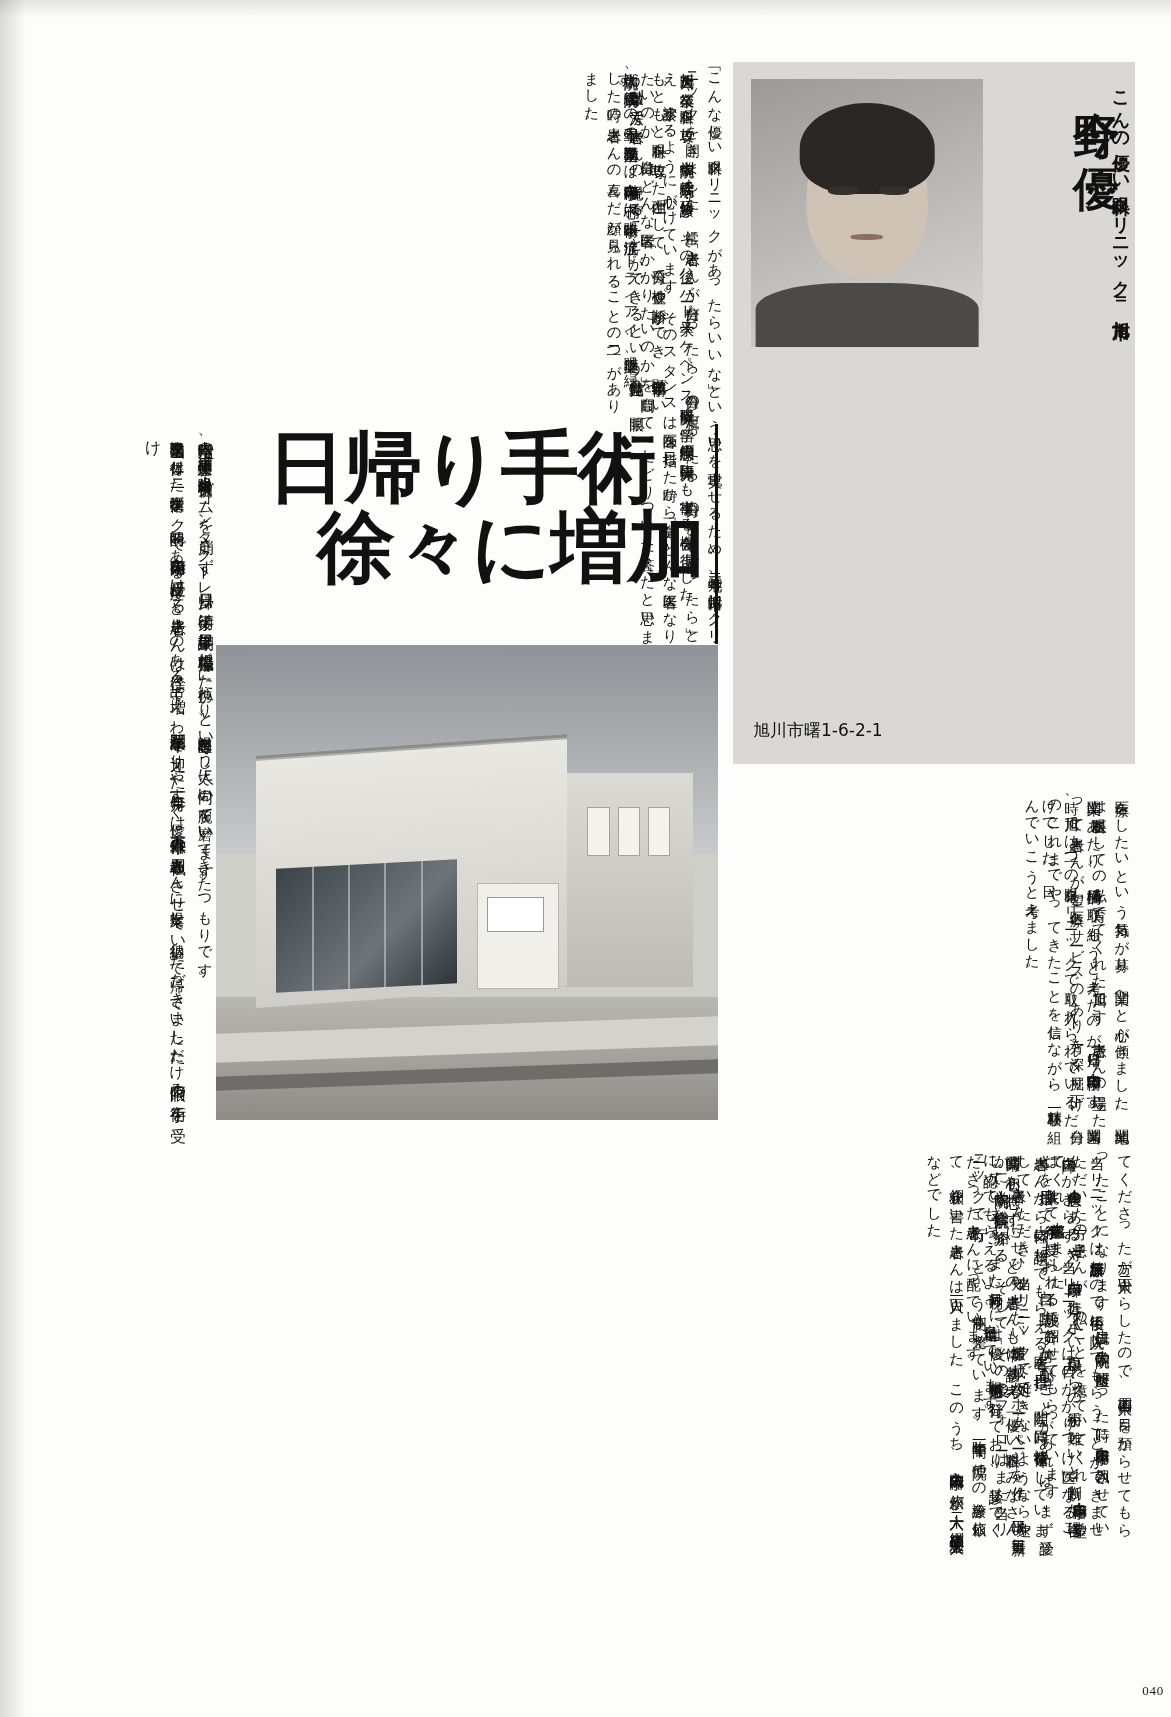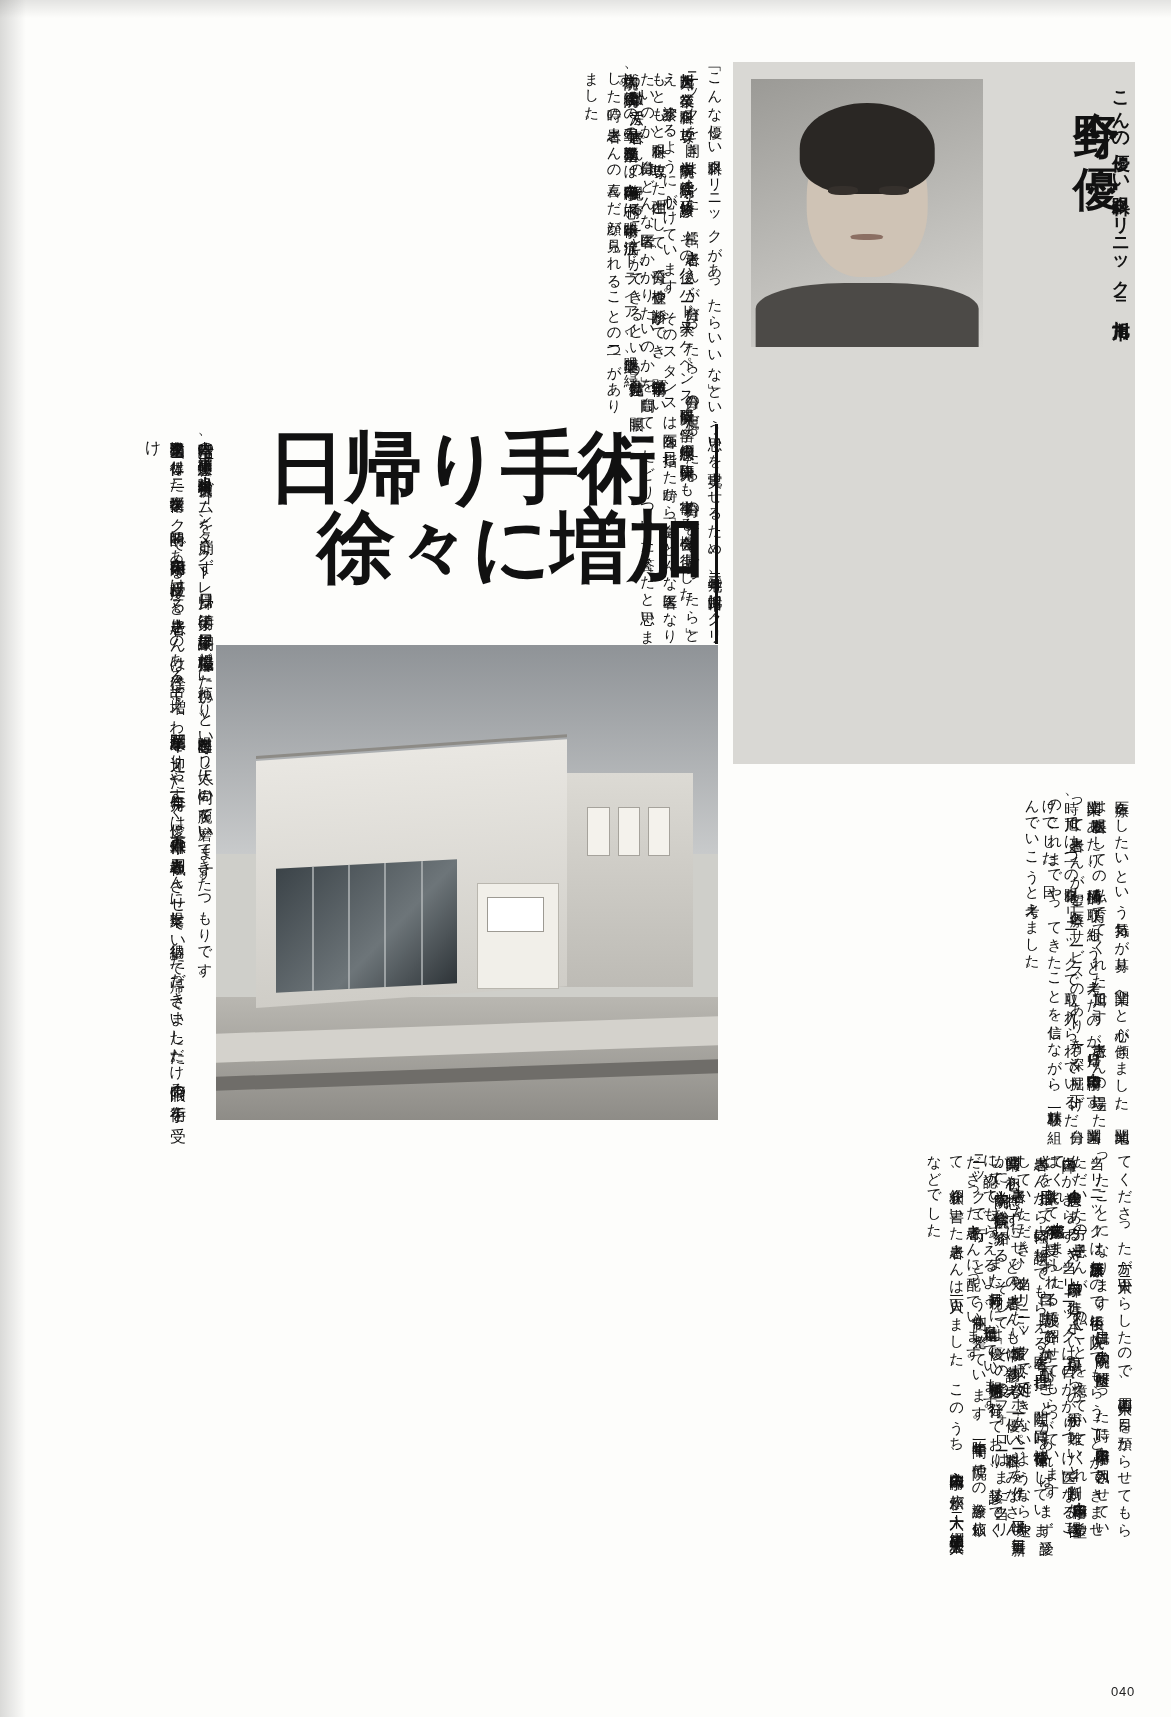--- a/index.html
+++ b/index.html
@@ -231,22 +231,22 @@
 
   
   #photo-side-columns{
     position:absolute;
     left:90px;top:430px;
     width:128px;height:700px;
     display:flex;flex-direction:row-reverse;
   }
 
   #page-number{
-    position:absolute;right:36px;bottom:18px;
-    font-family:Liberation Sans, sans-serif;
+    position:absolute;right:7px;bottom:18px;
+    font-family:Liberation Serif, serif;
     font-size:13px;color:#222;letter-spacing:0.06em;
   }
 
   .edge-shadow{
     position:absolute;left:0;top:0;width:26px;height:100%;
     background:linear-gradient(90deg,rgba(0,0,0,0.14),rgba(0,0,0,0));
     pointer-events:none;
   }
   .edge-shadow-top{
     position:absolute;left:0;top:0;width:100%;height:18px;
@@ -314,20 +314,21 @@
     </div>
 
     <div id="name-vertical">
       <div class="name">今野　優</div>
     </div>
 
     <div id="clinic-vertical">こんの優しい眼科クリニック＝旭川市</div>
 
 
     <div id="contact">
+      <div>旭川市曙1-6-2-1</div>
     </div>
   </div>
 
   <div id="right-columns">
     <div class="vtext">医療をしたいという気持ちが募り、開業へと心が傾きました。開業地は眼科医としての私を育ててくれた旭川です。患者さんの立場にたって患者さんが望む医療とサービスのあり方を深く掘り下げ、自分のこれまでやってきたことを信じながら、精一杯取り組んでいこうと考えました。</div>
     <div class="vtext">開業にあたり、積極的に取り組もうと考えたのが「日帰り白内障手術」です。開業当時、旭川では二つの眼科クリニックで取り入れられているだけでした。日</div>
   </div>
 
   <div id="bottom-columns">
     <div class="vtext">てくださった方が二百十人いらしたので、四百四十人の目を預からせてもらったことになります。先日は大学病院の研修医だった時に白内障手術を執刀させていただいた方の息子さんが、私のことを憶えていてくれ、白内障手術を希望してくれ、大変感激しました。</div>

